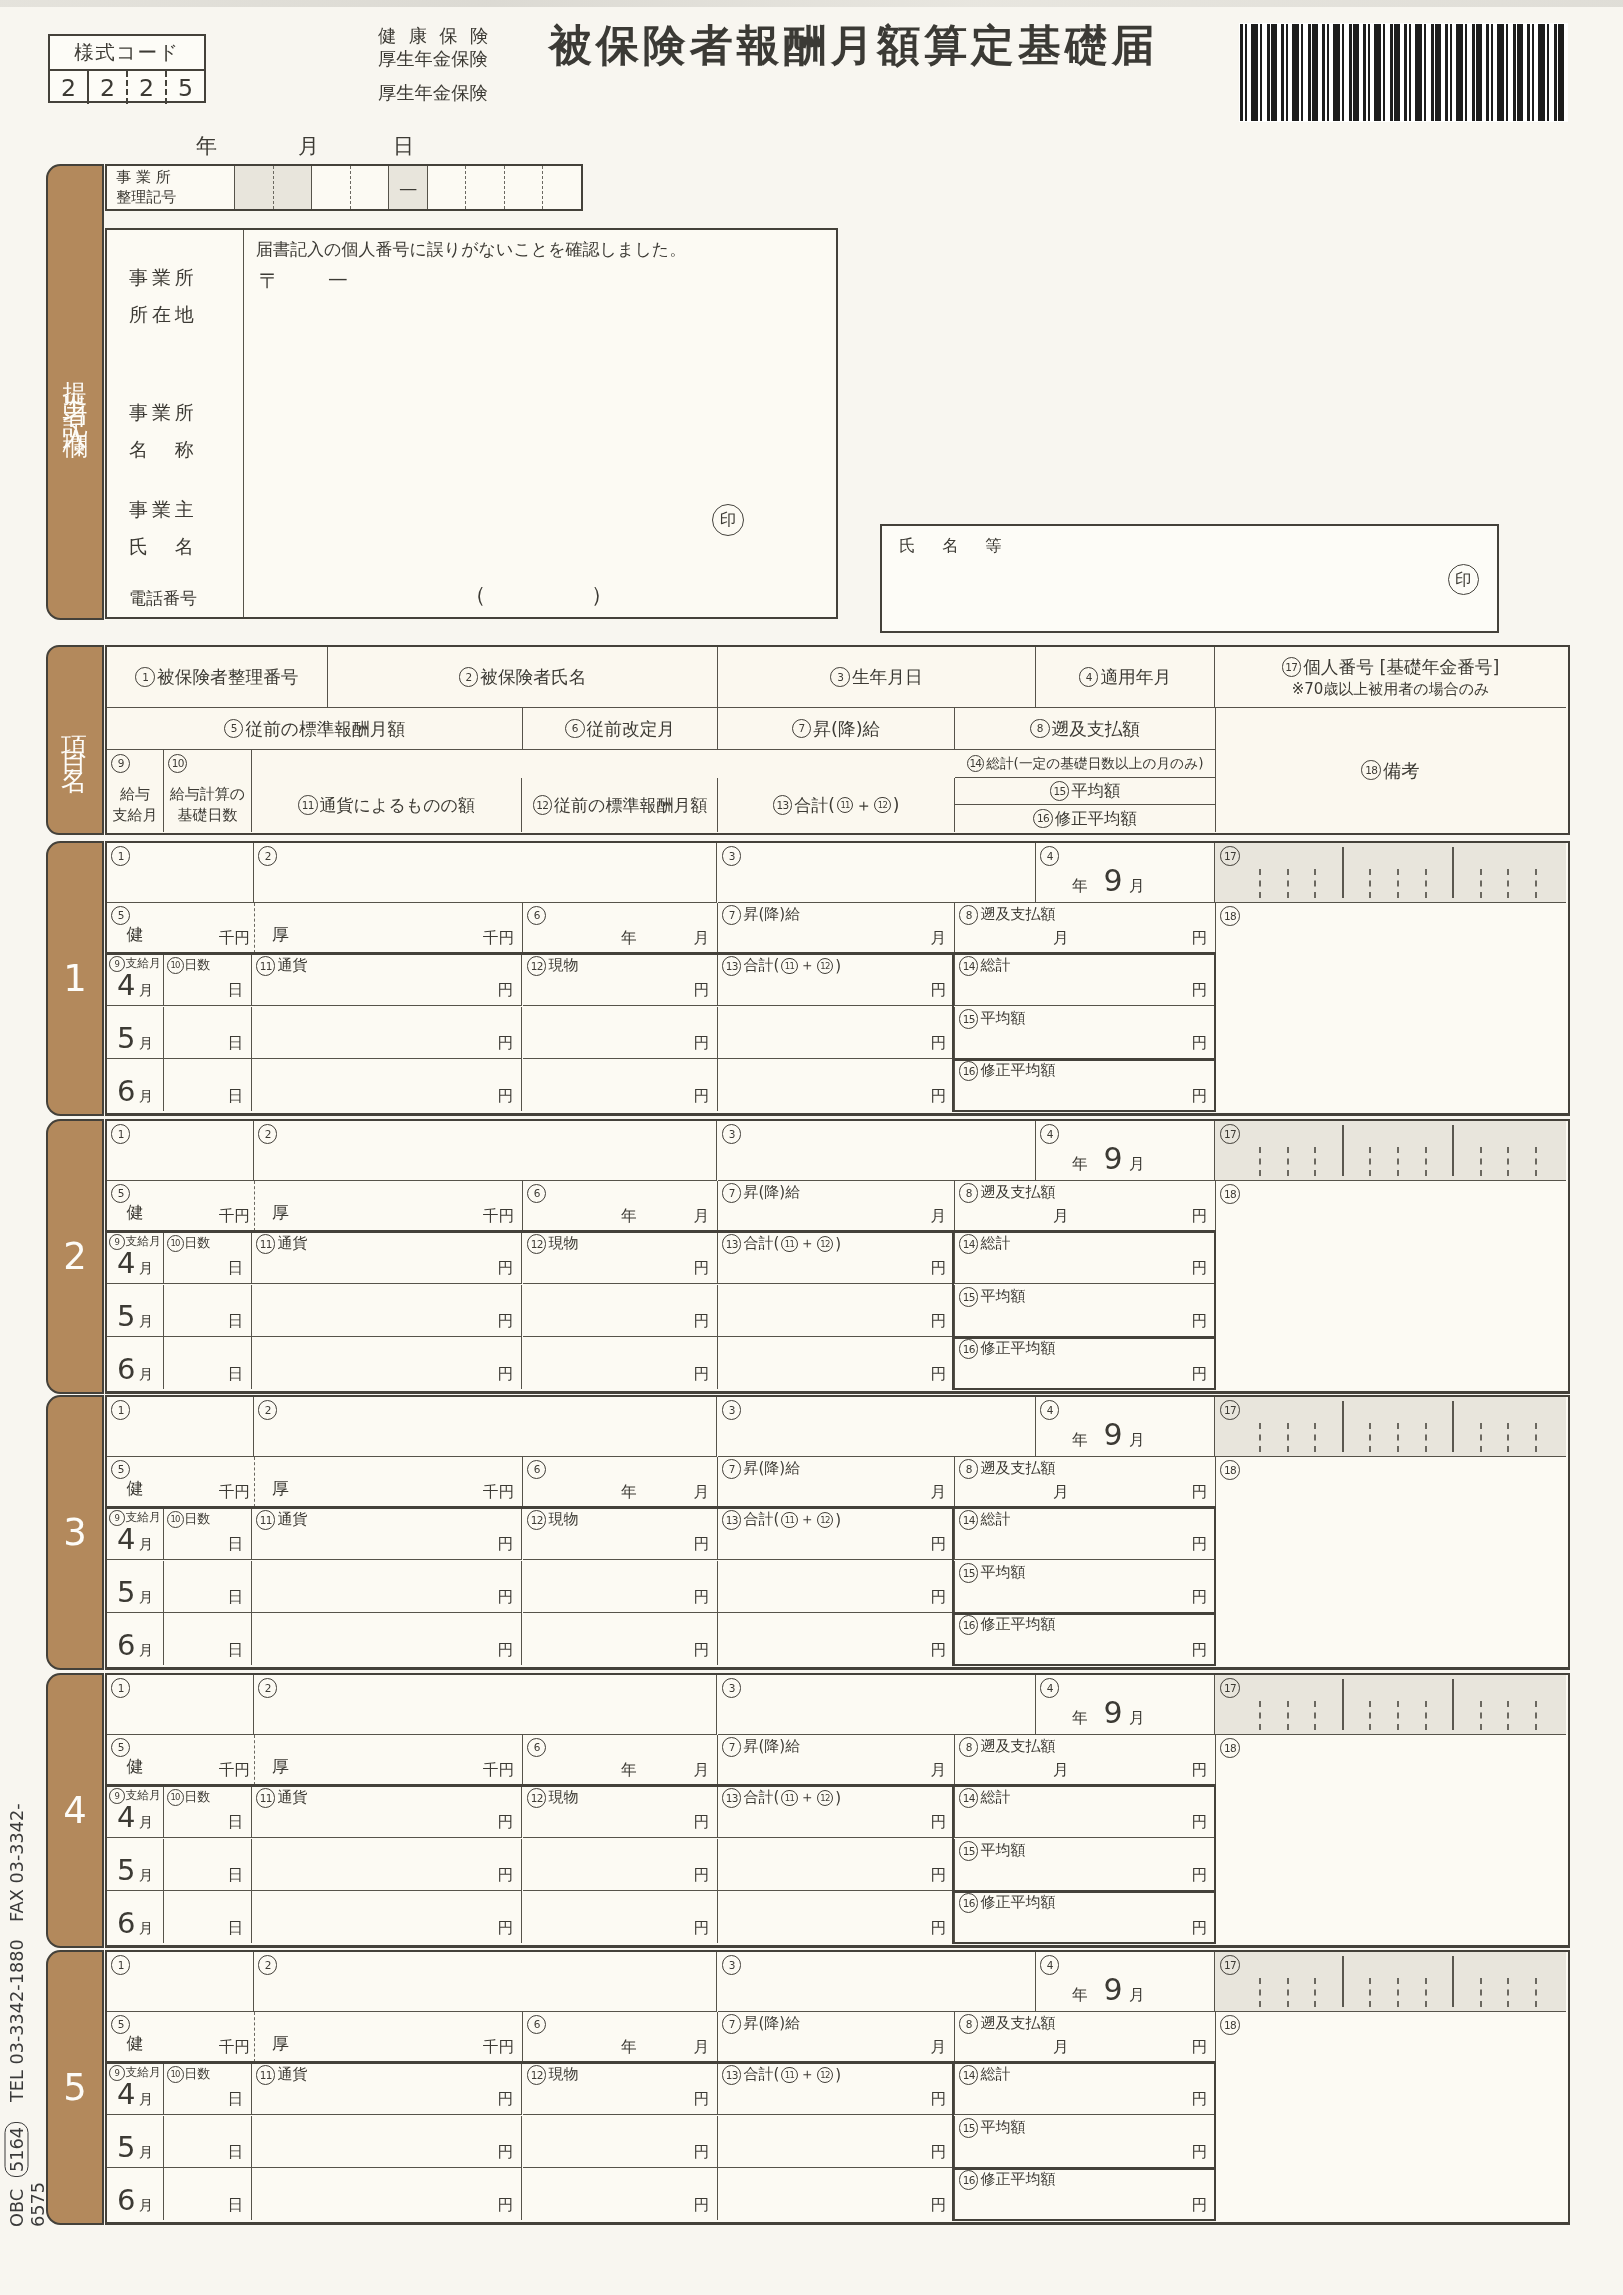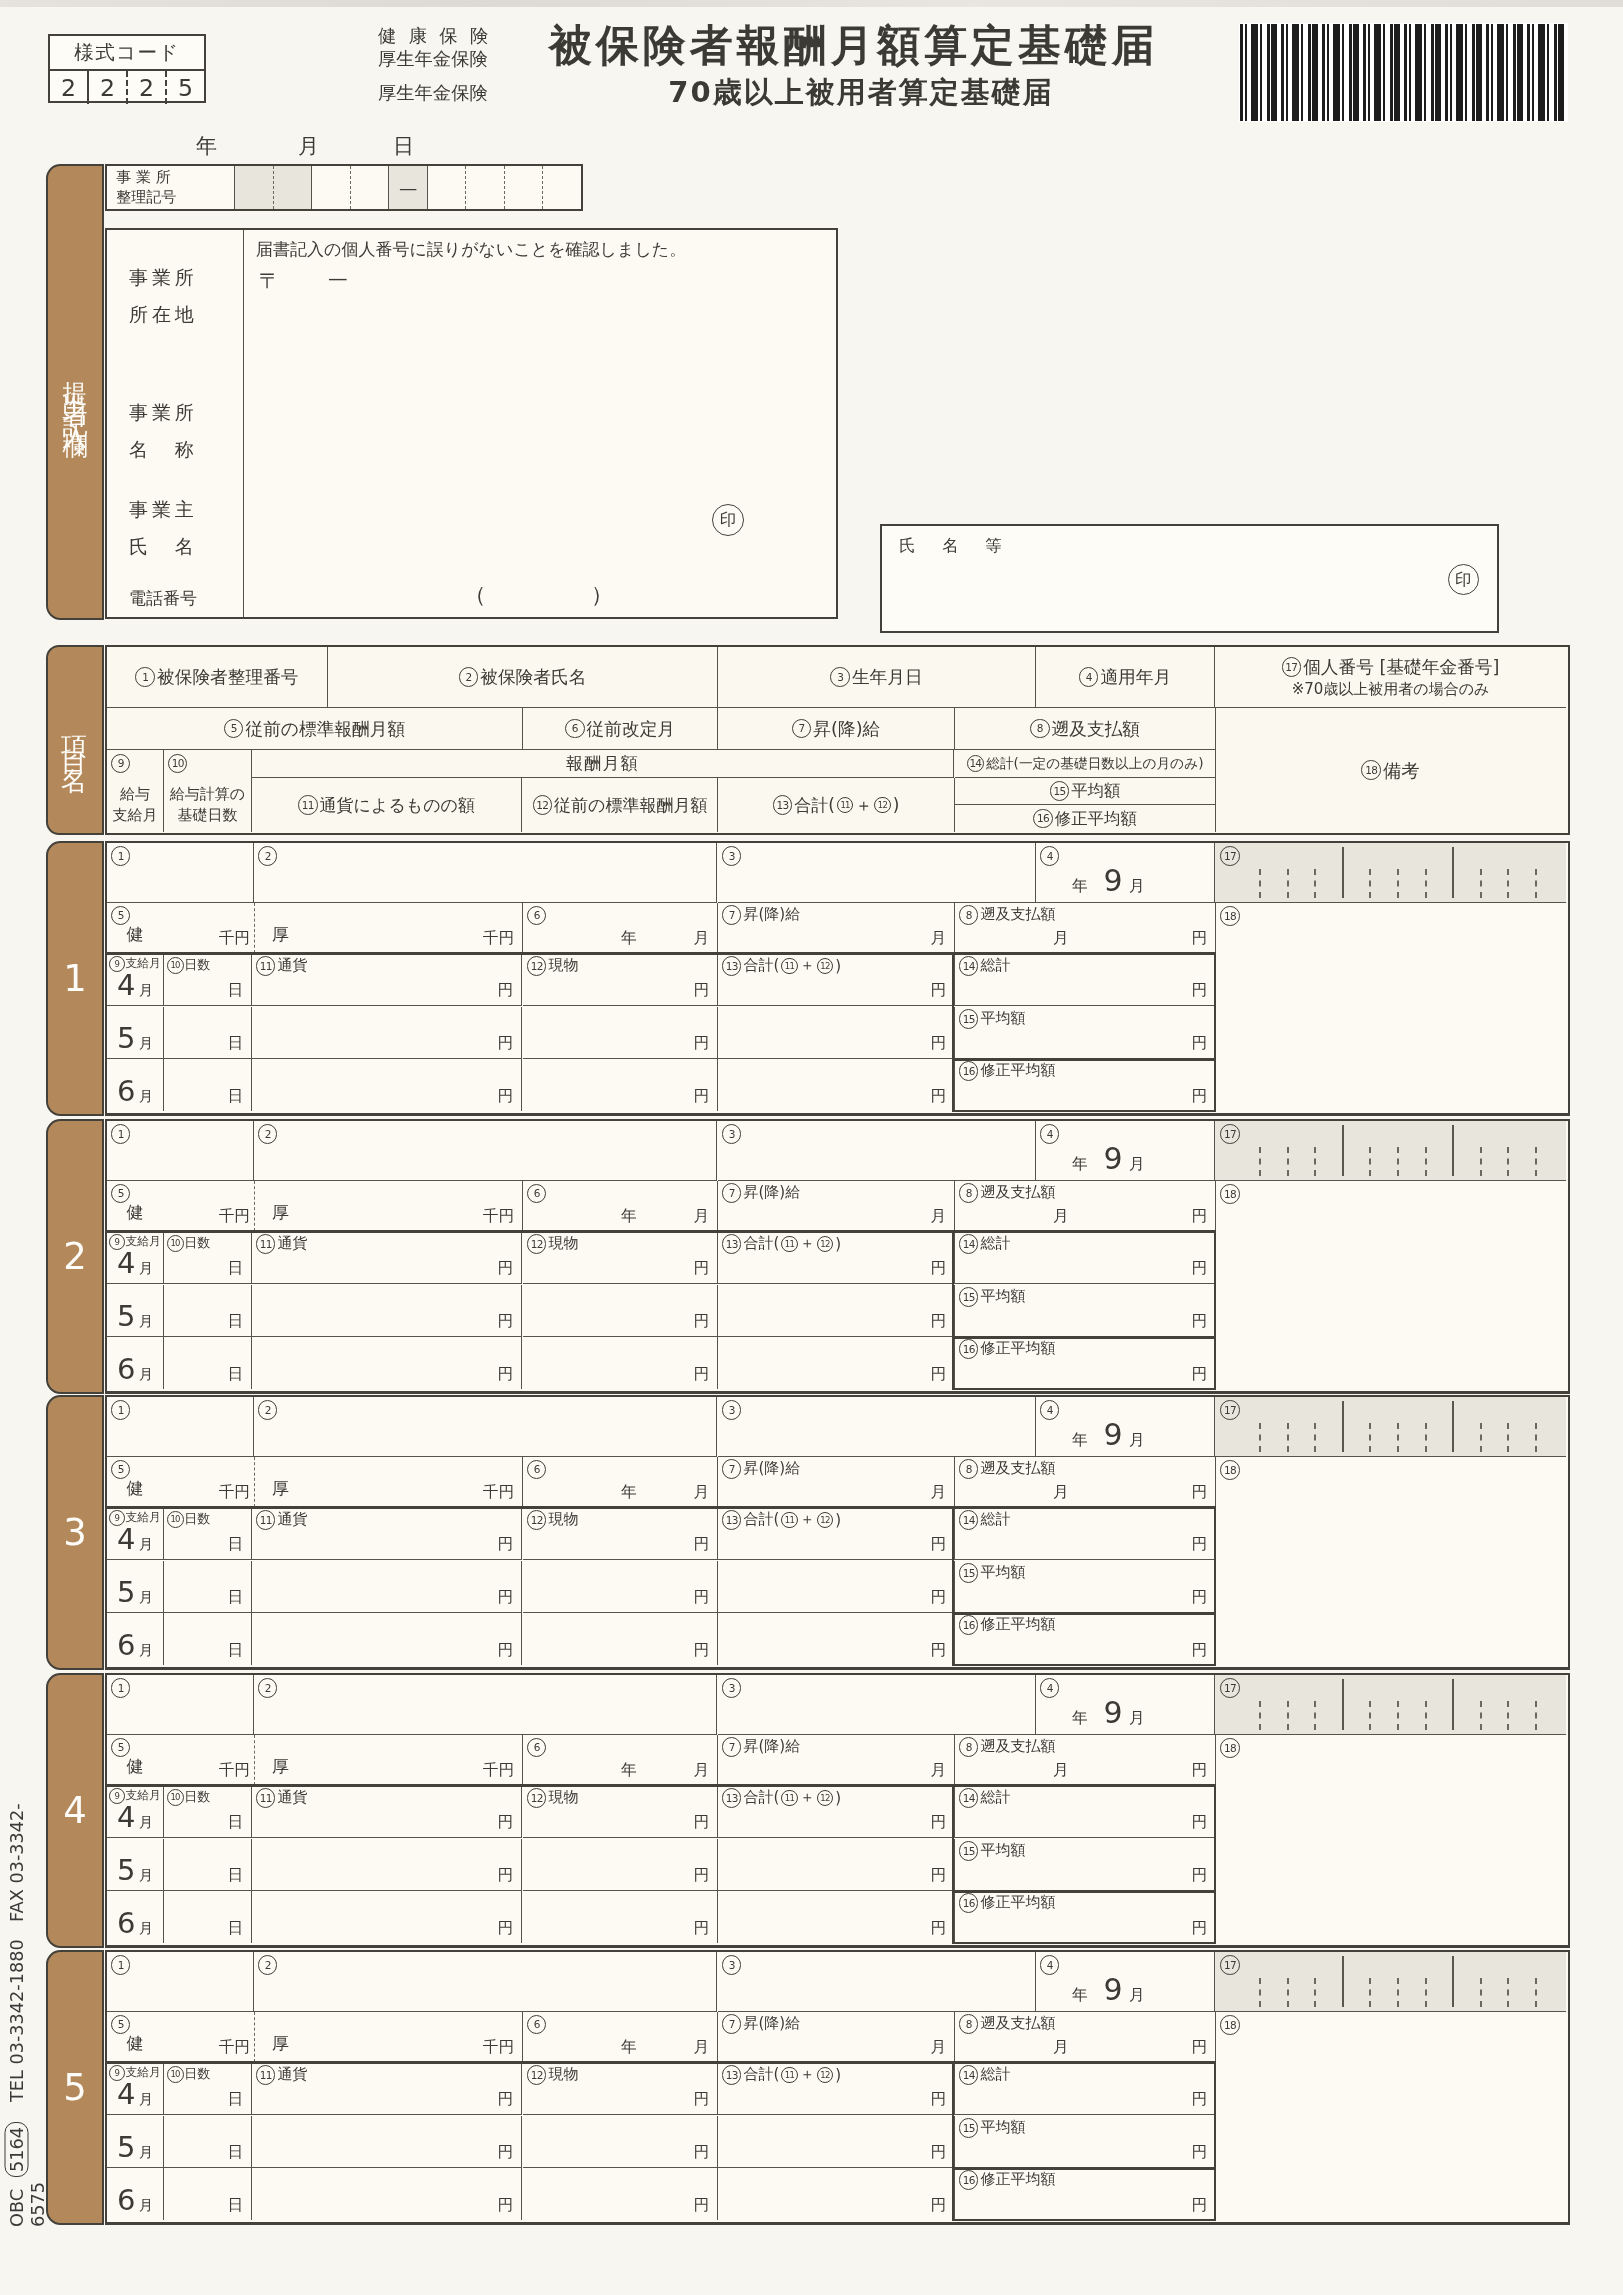--- a/index.html
+++ b/index.html
@@ -54,21 +54,20 @@
     </div>
   </div>
 
   <div class="abs" style="left:378px;top:23.6px;font-size:18.3px;line-height:23px;">
     <div style="letter-spacing:12.4px;white-space:nowrap;">健康保険</div>
     <div style="white-space:nowrap;">厚生年金保険</div>
     <div style="margin-top:11.8px;white-space:nowrap;">厚生年金保険</div>
   </div>
 
   <div class="abs bigform-title" style="left:549px;top:17px;font-size:43px;letter-spacing:3.9px;white-space:nowrap;">被保険者報酬月額算定基礎届</div>
-  <div class="abs bigform-title" style="left:550px;top:73px;width:622px;text-align:center;font-size:29px;letter-spacing:2px;">70歳以上被用者算定基礎届</div>
 
   <div class="abs barcode" style="left:1239px;top:23px;width:327px;height:97px;"></div>
 
   <div class="abs" style="left:0;top:132px;height:26px;font-size:21px;">
     <span class="abs" style="left:196px;">年</span>
     <span class="abs" style="left:298px;">月</span>
     <span class="abs" style="left:393px;">日提出</span>
   </div>
 
   <div class="tab" style="top:164px;height:456px;">
@@ -204,21 +203,20 @@
         <div>支給月</div>
       </div>
     </div>
     <div class="c nb" style="left:57px;top:103px;width:88px;height:82px;">
       <span class="cn" style="position:absolute;top:3.9px;left:3.9px;">10</span>
       <div style="position:absolute;bottom:6.5px;left:0;width:100%;text-align:center;font-size:15px;line-height:21px;">
         <div>給与計算の</div>
         <div>基礎日数</div>
       </div>
     </div>
-    <div class="c cen" style="left:145px;top:103px;width:702px;height:28px;font-size:17px;letter-spacing:1.3px;">報酬月額</div>
     <div class="c nb cen" style="left:145px;top:131px;width:270px;height:54px;">
       <span class="lblrun" style="position:static;font-size:17px;">
           <span class="cn">11</span>
           <span>通貨によるものの額</span>
         </span>
     </div>
     <div class="c nb cen" style="left:416px;top:131px;width:195px;height:54px;">
       <span class="lblrun" style="position:static;font-size:17px;">
           <span class="cn">12</span>
           <span>従前の標準報酬月額</span>

